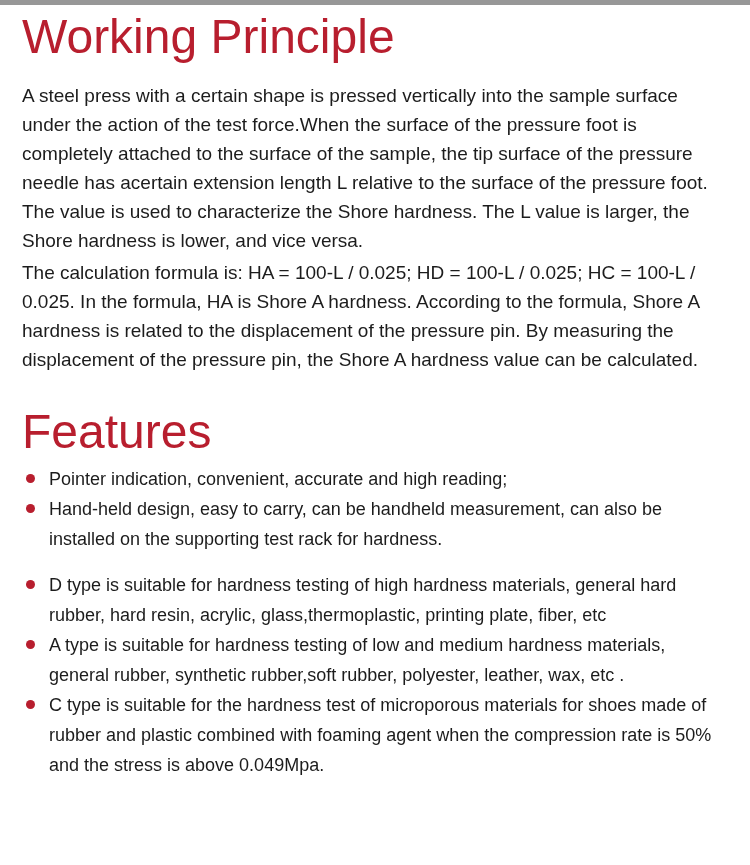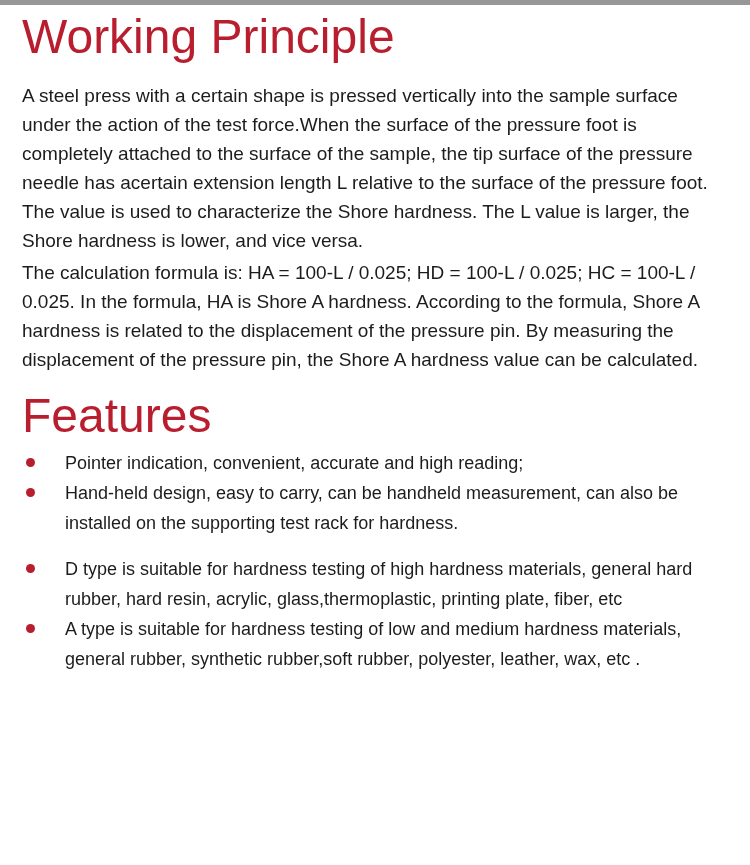--- a/index.html
+++ b/index.html
@@ -21,42 +21,41 @@
     padding: 0 28px 0 22px;
   }
   h1.section-heading, h2.section-heading {
     color: var(--accent);
     font-size: 48px;
     font-weight: 400;
     line-height: 48px;
     letter-spacing: 0px;
   }
   h1.section-heading { margin-top: 8px; }
-  h2.section-heading.features { margin-top: 18px; }
+  h2.section-heading.features { margin-top: 34px; }
   h2.section-heading.applications { margin-top: 28px; }
   p.body-text {
     font-size: 19px;
     line-height: 29px;
     margin-top: 20px;
     max-width: 706px;
     color: var(--ink);
   }
   p.body-text + p.body-text { margin-top: 3px; }
   ul.bullet-list {
     list-style: none;
     max-width: 712px;
   }
   ul.bullet-list.features-list { margin-top: 8px; }
   ul.bullet-list.applications-list { margin-top: 16px; }
   ul.bullet-list li {
     display: flex;
     align-items: flex-start;
     font-size: 18px;
     line-height: 30px;
-    gap: 16px;
   }
   .bullet-dot {
     flex: 0 0 auto;
     width: 9px;
     height: 9px;
     border-radius: 50%;
     background: var(--accent);
     margin: 10px 14px 0 4px;
   }
 </style>
@@ -89,15 +88,19 @@
 
   <ul class="bullet-list applications-list">
     <li>
       <span class="bullet-dot"></span>
       <span>D type is suitable for hardness testing of high hardness materials, general hard rubber, hard resin, acrylic, glass,thermoplastic, printing plate, fiber, etc</span>
     </li>
     <li>
       <span class="bullet-dot"></span>
       <span>A type is suitable for hardness testing of low and medium hardness materials, general rubber, synthetic rubber,soft rubber, polyester, leather, wax, etc .</span>
     </li>
+    <li>
+      <span class="bullet-dot"></span>
+      <span>C type is suitable for the hardness test of microporous materials for shoes made of rubber and plastic combined with foaming agent when the compression rate is 50% and the stress is above 0.049Mpa.</span>
+    </li>
   </ul>
 
 </main>
 
 </body></html>

